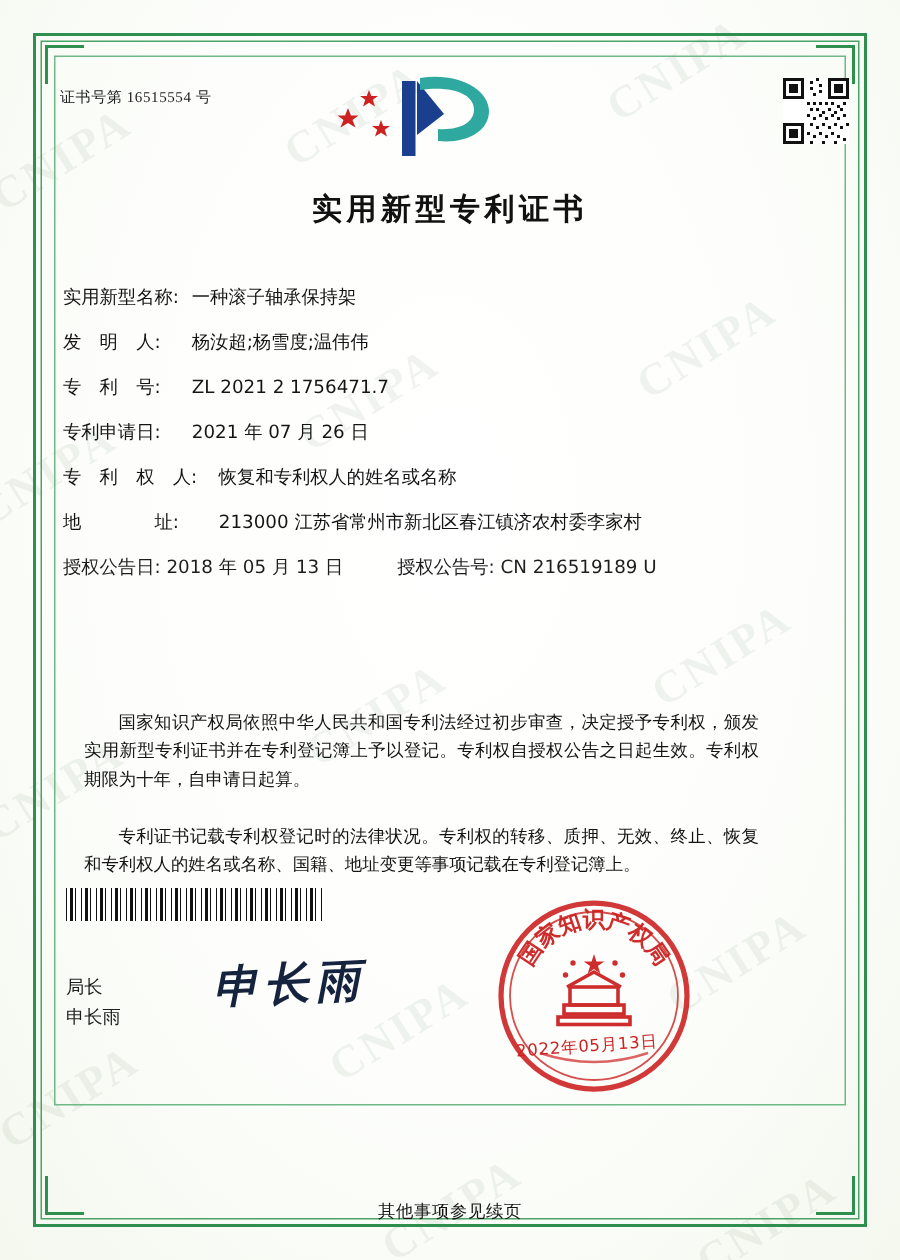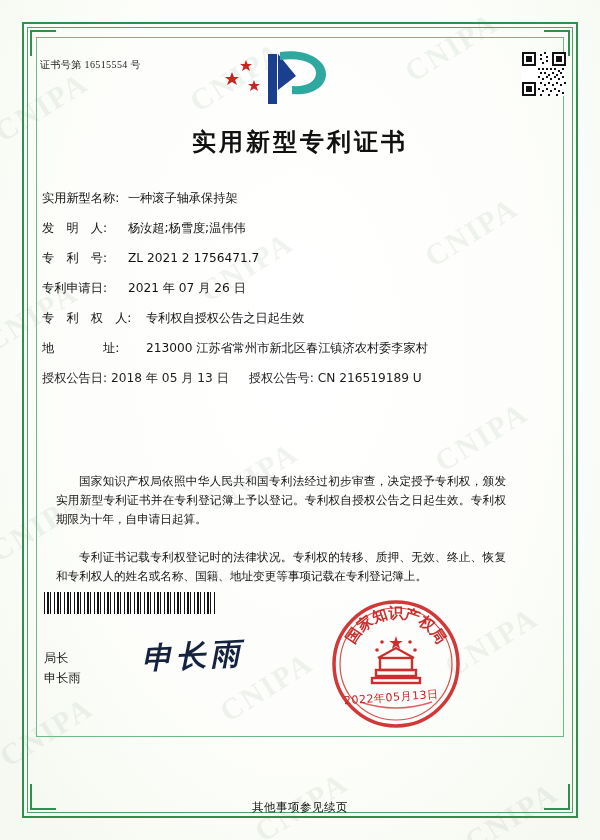--- a/index.html
+++ b/index.html
@@ -98,21 +98,21 @@
     right: 34px; top: 52px;
     width: 44px; height: 44px;
   }
 
   .title {
     position: absolute;
     left: 0; right: 0; top: 126px;
     text-align: center;
     font-family: "DejaVu Sans", sans-serif;
     font-weight: bold;
-    font-size: 24px;
+    font-size: 20px;
     letter-spacing: 3px;
     color: #111;
   }
 
   .fields {
     position: absolute;
     left: 42px; top: 183px;
     width: 450px;
   }
   .field {
@@ -128,21 +128,21 @@
   .field .val {
     display: inline-block;
   }
   .row-two {
     font-size: 12.2px;
     line-height: 30px;
     white-space: nowrap;
   }
   .row-two .seg2 {
     display: inline-block;
-    margin-left: 16px;
+    margin-left: 32px;
   }
   .row-two .lbl2 { display:inline-block; }
 
   .para {
     position: absolute;
     left: 56px;
     width: 450px;
     font-size: 11.6px;
     line-height: 19px;
     text-align: justify;
@@ -349,21 +349,21 @@
     <div class="field">
       <span class="lbl">专　利　号:</span>
       <span class="val">ZL 2021 2 1756471.7</span>
     </div>
     <div class="field">
       <span class="lbl">专利申请日:</span>
       <span class="val">2021 年 07 月 26 日</span>
     </div>
     <div class="field">
       <span class="lbl" style="width:100px">专　利　权　人:</span>
-      <span class="val">专利权自授权公告之日起生效</span>
+      <span class="val">恢复和专利权人的姓名或名称</span>
     </div>
     <div class="field">
       <span class="lbl" style="width:100px">地　　　　址:</span>
       <span class="val">213000 江苏省常州市新北区春江镇济农村委李家村</span>
     </div>
     <div class="row-two">
       <span class="lbl">授权公告日:</span>
       <span class="val">2018 年 05 月 13 日</span>
       <span class="seg2">
         <span class="lbl2">授权公告号:</span>

